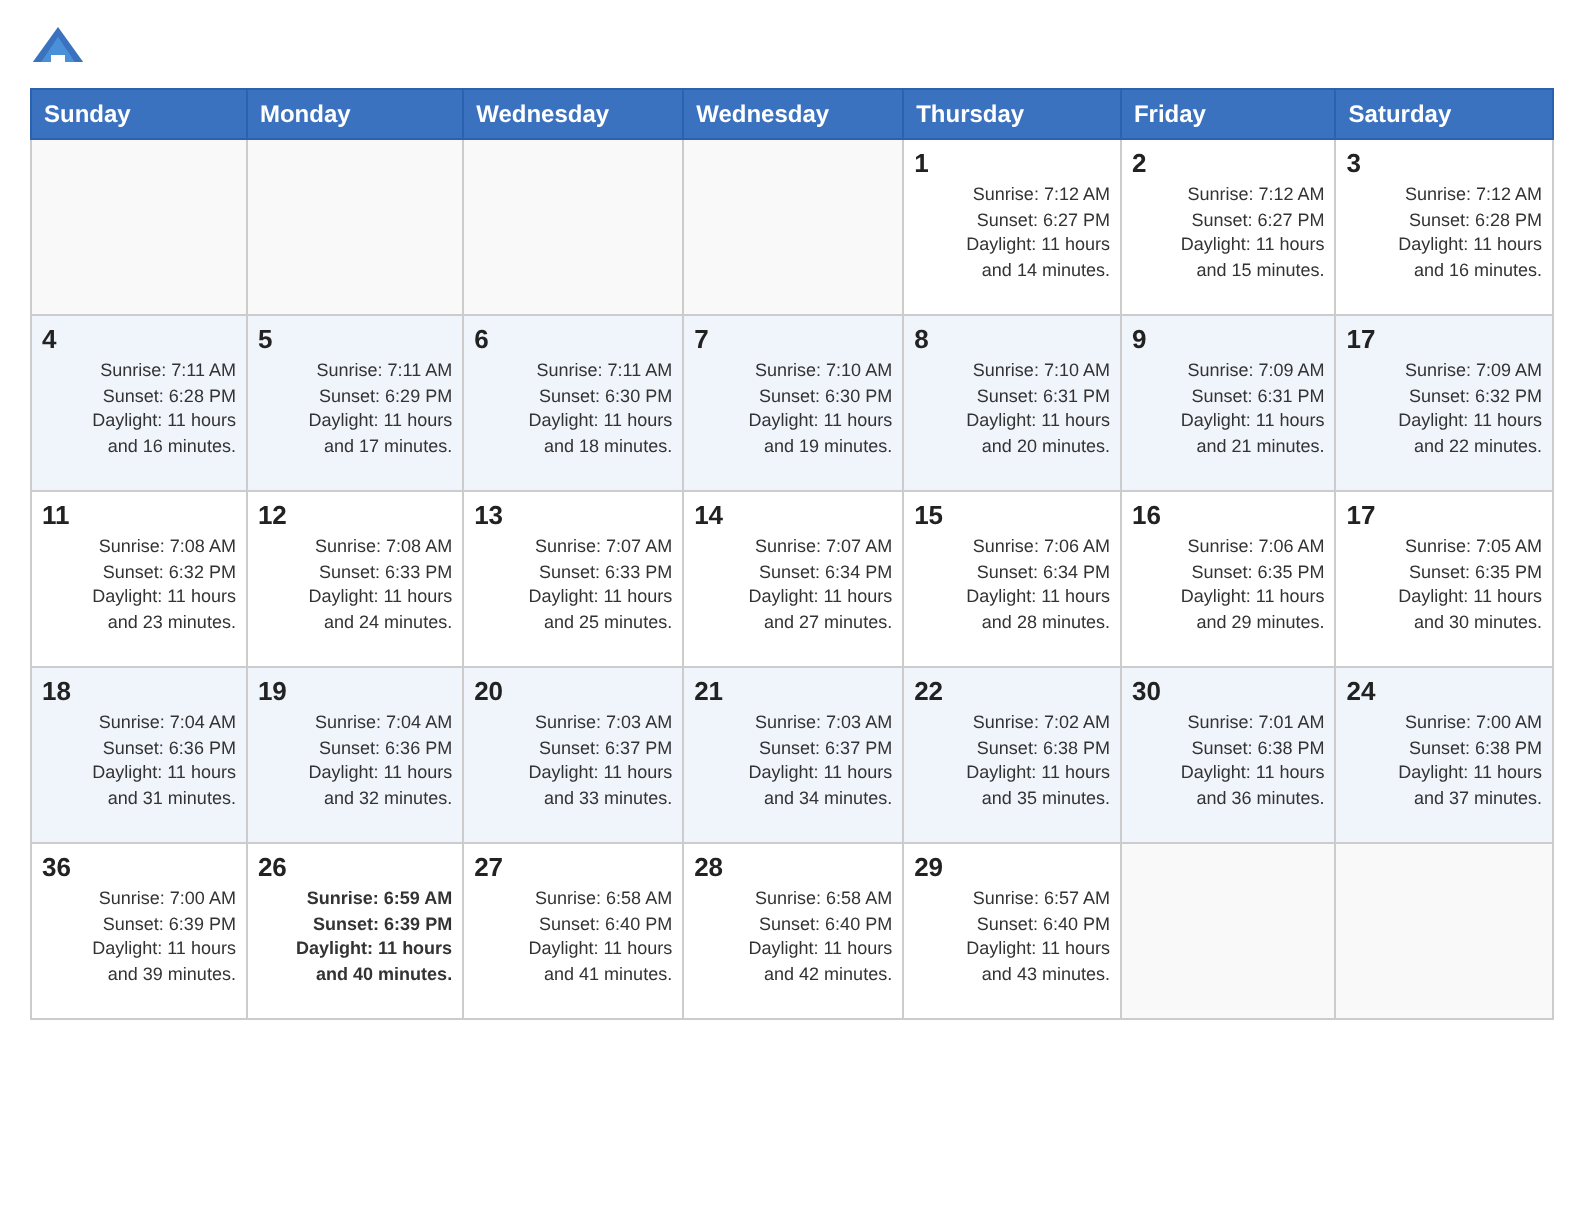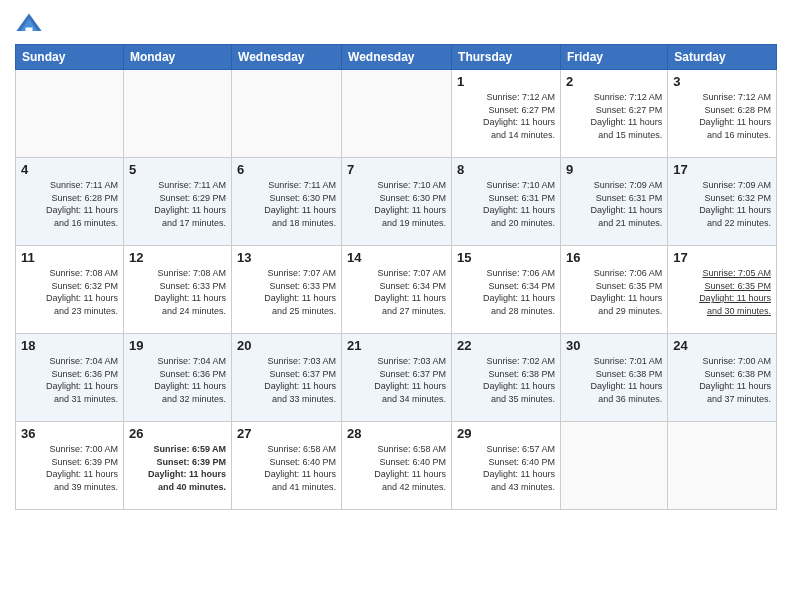--- a/index.html
+++ b/index.html
@@ -251,21 +251,21 @@
           </td>
           <td>
             <span class="day-number">16</span>
             <div class="day-info" style="white-space: pre-line;">Sunrise: 7:06 AM
 Sunset: 6:35 PM
 Daylight: 11 hours
 and 29 minutes.</div>
           </td>
           <td>
             <span class="day-number">17</span>
-            <div class="day-info" style="white-space: pre-line; text-decoration: underline;">Sunrise: 7:05 AM
+            <div class="day-info" style="white-space: pre-line;">Sunrise: 7:05 AM
 Sunset: 6:35 PM
 Daylight: 11 hours
 and 30 minutes.</div>
           </td>
         </tr>
         <tr class="alt-row">
           <td>
             <span class="day-number">18</span>
             <div class="day-info" style="white-space: pre-line;">Sunrise: 7:04 AM
 Sunset: 6:36 PM

